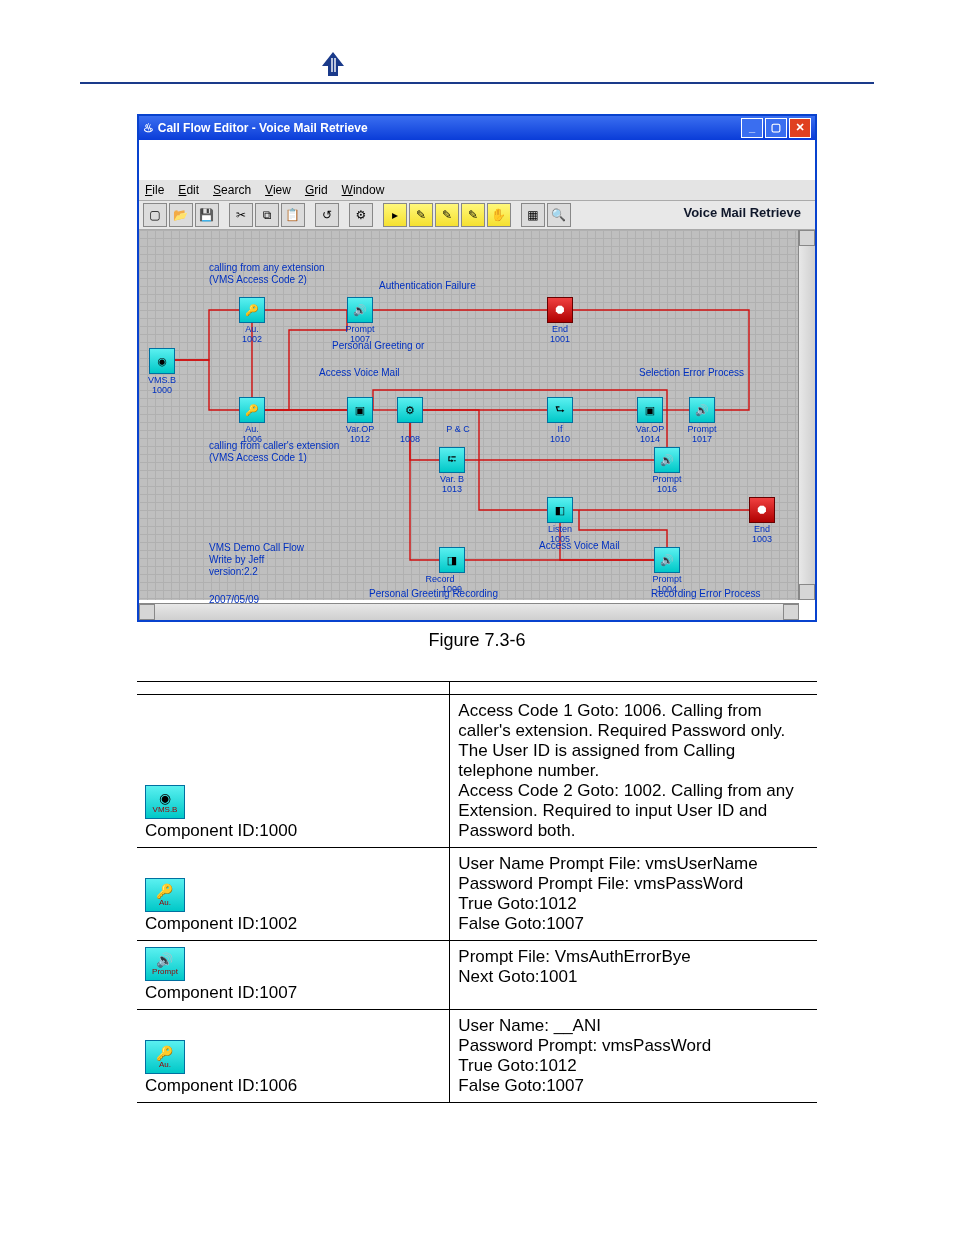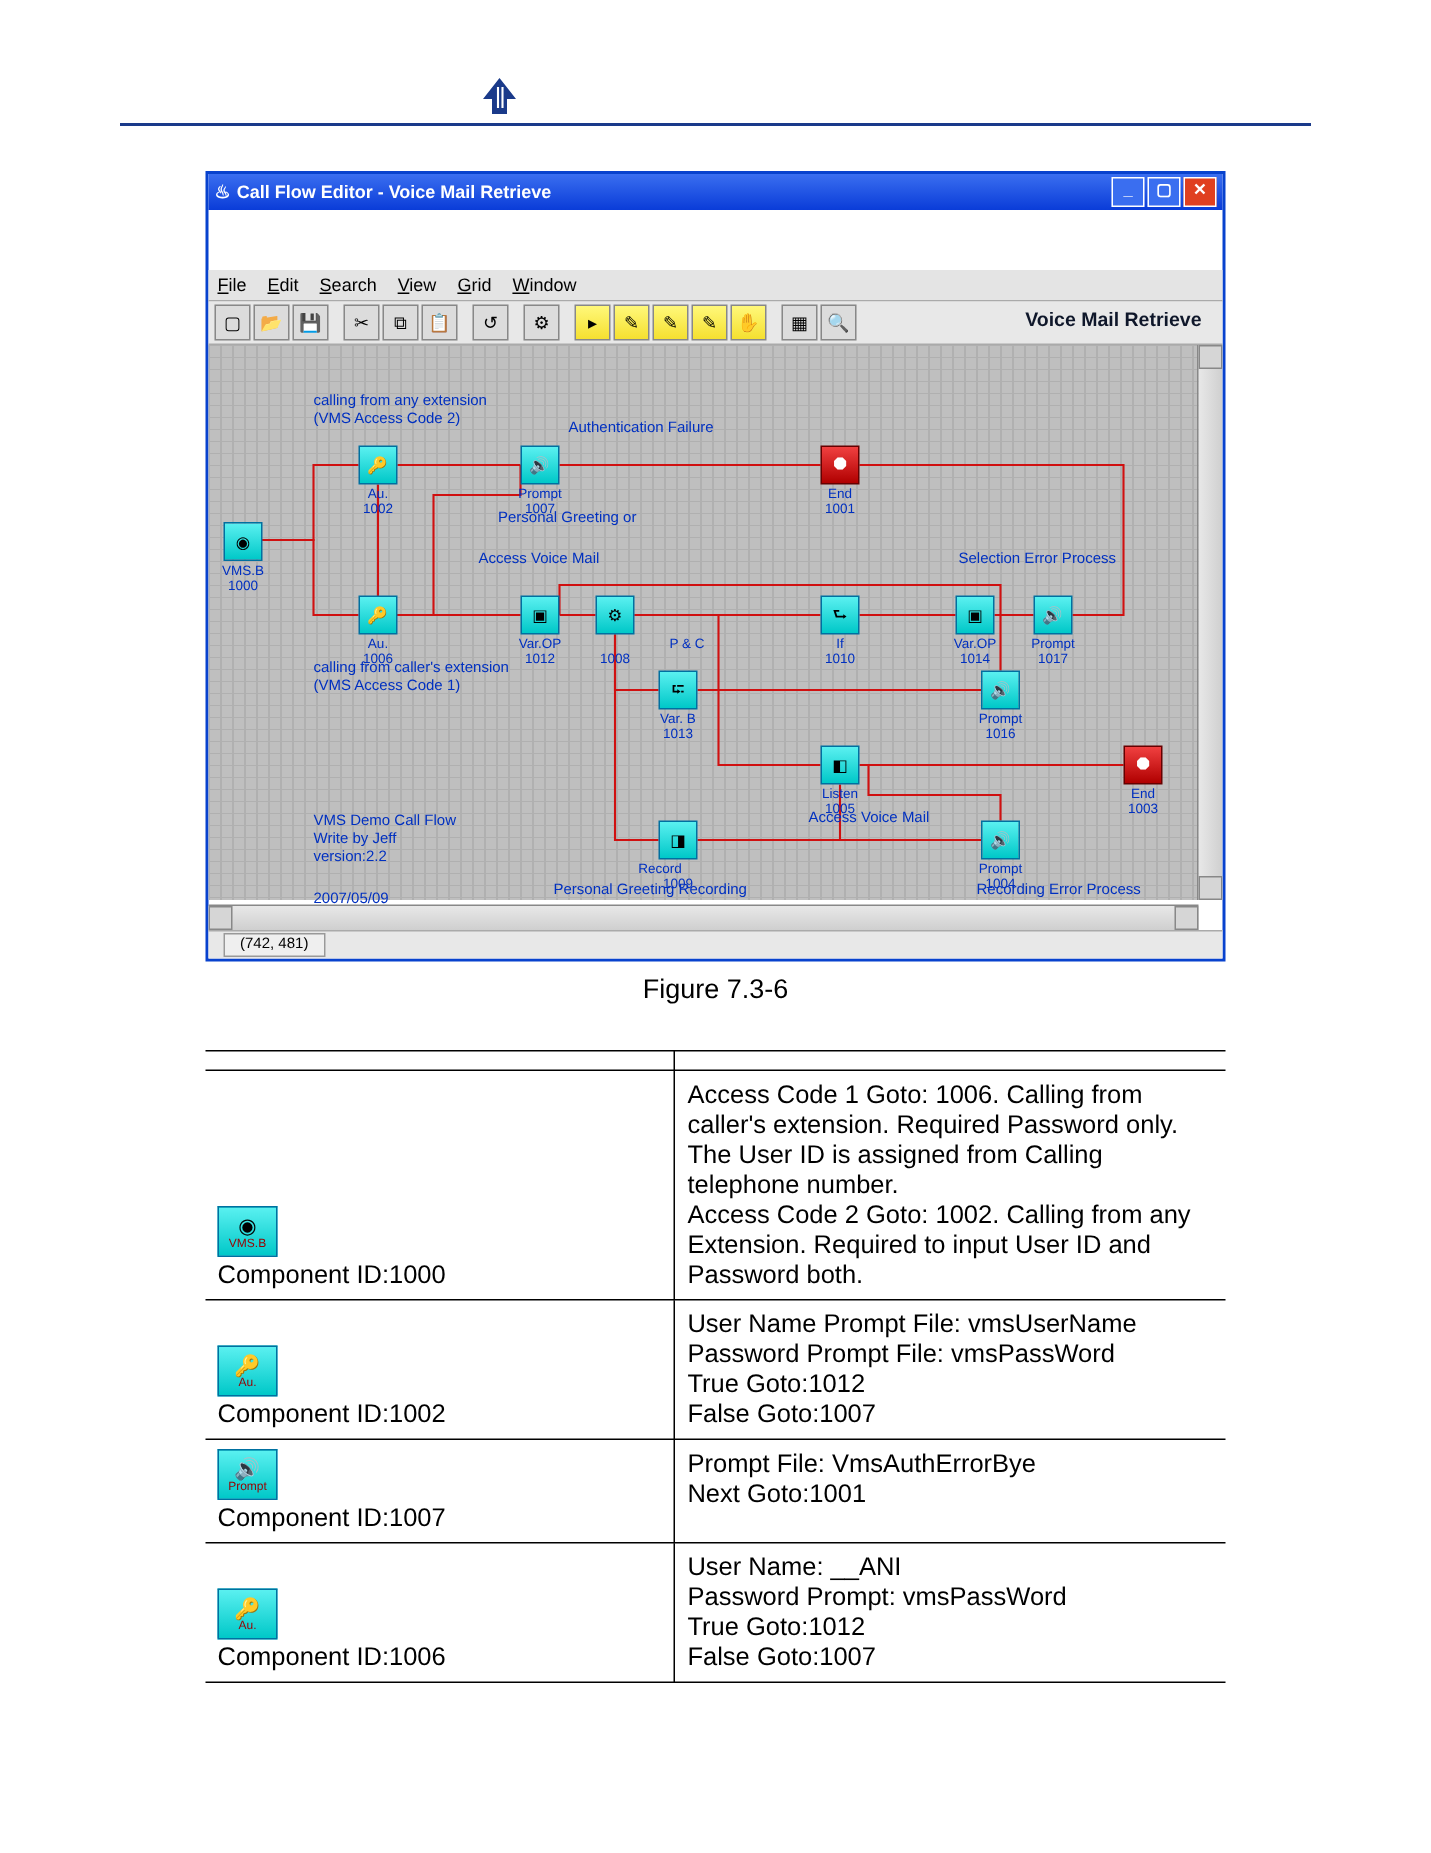--- a/index.html
+++ b/index.html
@@ -362,23 +362,20 @@
 
         <div class="node" style="left:515px; top:317px;">
             <span>🔊</span>
           </div>
         <div class="node-cap" style="left:528px; top:344px;">Prompt</div>
         <div class="node-cap" style="left:528px; top:354px;">1004</div>
 
       </div>
       <div class="vscroll"></div>
       <div class="hscroll"></div>
-    </div>
-    <div class="statusbar">
-      <span class="status-box">(742, 481)</span>
     </div>
   </div>
 
   <div class="figure-caption">Figure 7.3-6</div>
 
   <table class="components">
     <tbody>
         <tr class="hrow">
           <td class="left"></td>
           <td></td>

